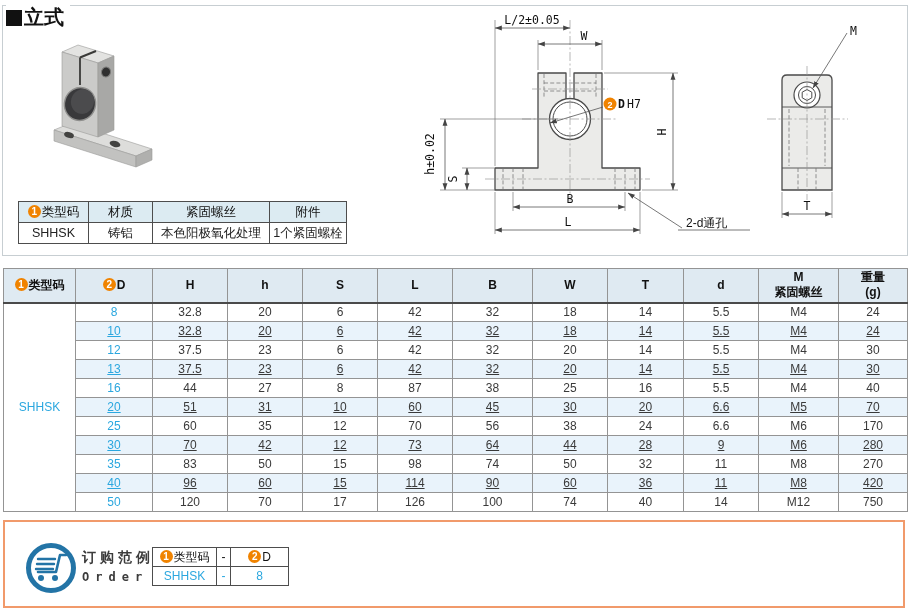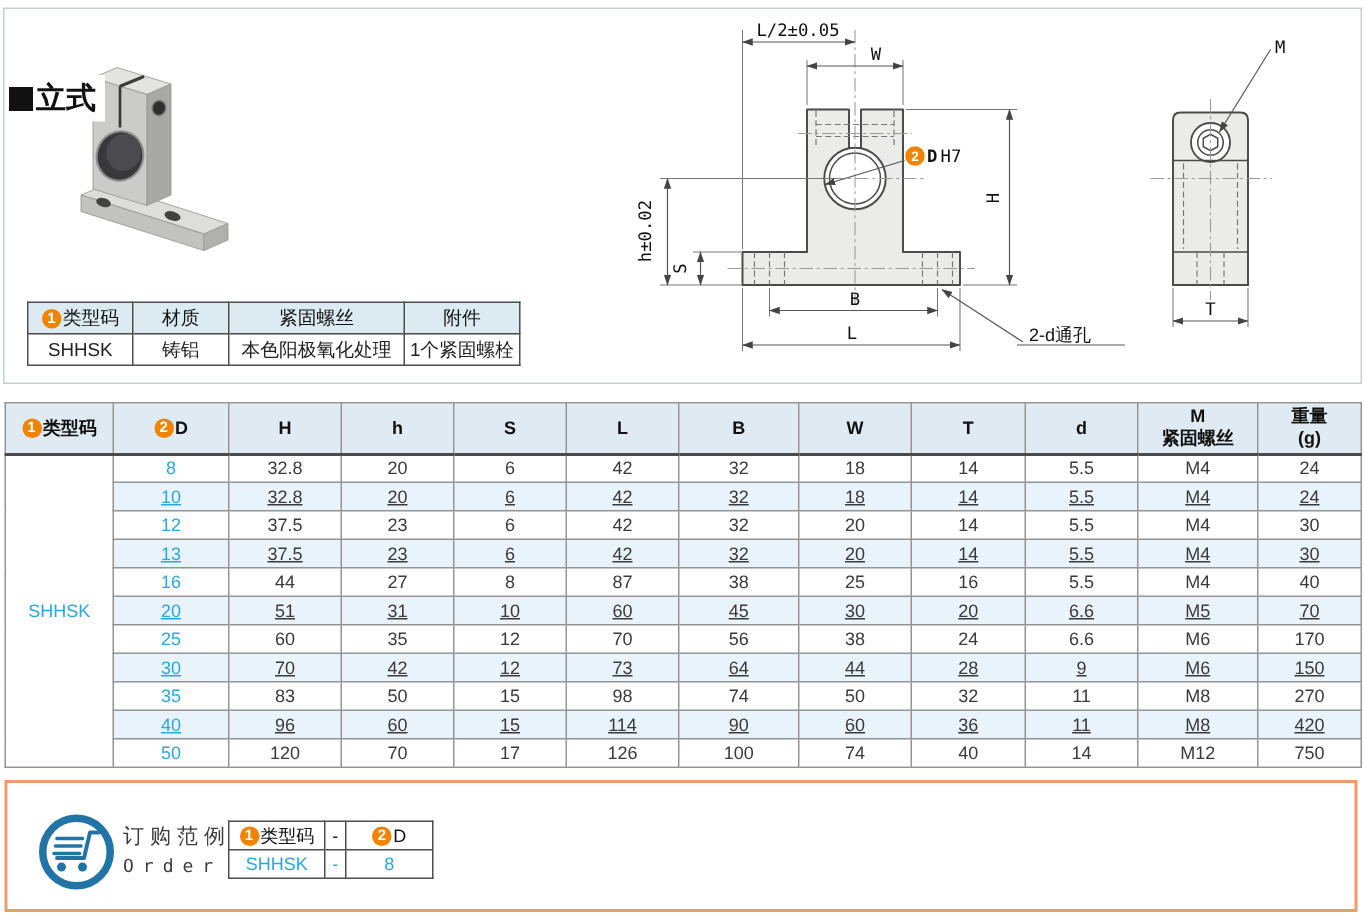--- a/index.html
+++ b/index.html
@@ -1,20 +1,20 @@
 <!DOCTYPE html>
 <html><head>
 <meta charset="utf-8">
 <style>
   html,body{margin:0;padding:0;background:#fff;}
   body{width:910px;height:613px;position:relative;font-family:"Liberation Sans","DejaVu Sans",sans-serif;color:#222;overflow:hidden;}
   .abs{position:absolute;}
 
   
-  .page-title{top:2px;left:6px;background:#fff;padding:2px 6px 2px 0;font-size:20px;font-weight:bold;color:#111;display:flex;align-items:center;z-index:5;margin-top:48px;}
+  .page-title{top:2px;left:6px;background:#fff;padding:2px 6px 2px 0;font-size:20px;font-weight:bold;color:#111;display:flex;align-items:center;z-index:5;}
   .title-square{display:inline-block;width:16px;height:16px;background:#111;margin-right:2px;}
 
   
   .panel{top:5px;left:2px;width:904px;height:249px;border:1px solid #c7ced2;background:#fff;}
 
   
   .badge{display:inline-block;width:13px;height:13px;border-radius:50%;background:#f08300;color:#fff;font-size:10px;line-height:13px;text-align:center;font-weight:bold;vertical-align:1px;margin-right:1px;}
 
   
   table{border-collapse:collapse;table-layout:fixed;border-radius:15px;}
@@ -30,21 +30,21 @@
   .main thead tr{height:34px;}
   .main thead th{background:#dfeaf2;border-bottom:2px solid #4a4a4a;font-size:12px;font-weight:600;color:#111;line-height:1.25;}
   .main tbody tr{height:19px;}
   .main tbody td{font-size:12px;color:#3a3a3a;background:#fff;}
   .main tbody tr.stripe td{background:#e9f3fb;text-decoration:underline;}
   .main tbody td.d-cell{background:#fff;color:#2ba7df;}
   .main tbody td.code-cell{background:#fff;color:#2ba7df;font-size:12px;}
 
   
   .order-box{top:520px;left:3px;width:898px;height:84px;border:2px solid #f19a6b;background:#fff;}
-  .order-text{top:549px;left:82px;color:#3c3c3c;}
+  .order-text{top:549px;left:82px;color:#3c3c3c;font-weight:bold;}
   .order-text .cn{font-size:14px;letter-spacing:4px;}
   .order-text .en{font-size:12px;letter-spacing:6px;margin-top:3px;font-family:"DejaVu Sans Mono",monospace;}
   .order-tbl{top:547px;left:152px;}
   .order-tbl th,.order-tbl td{border:1px solid #4d4d4d;text-align:center;padding:0;font-size:12px;height:18px;}
   .order-tbl th{background:#fff;font-weight:normal;color:#111;}
 
   
   .dimtext{font-family:"DejaVu Sans Mono",monospace;font-size:11.5px;fill:#111;}
   .dimtext-cjk{font-family:"Liberation Sans","DejaVu Sans",sans-serif;font-size:12px;fill:#111;}
 </style>
@@ -343,21 +343,21 @@
         <td class="d-cell">30</td>
         <td>70</td>
         <td>42</td>
         <td>12</td>
         <td>73</td>
         <td>64</td>
         <td>44</td>
         <td>28</td>
         <td>9</td>
         <td>M6</td>
-        <td>150</td>
+        <td>280</td>
       </tr>
       <tr>
         <td class="d-cell">35</td>
         <td>83</td>
         <td>50</td>
         <td>15</td>
         <td>98</td>
         <td>74</td>
         <td>50</td>
         <td>32</td>

